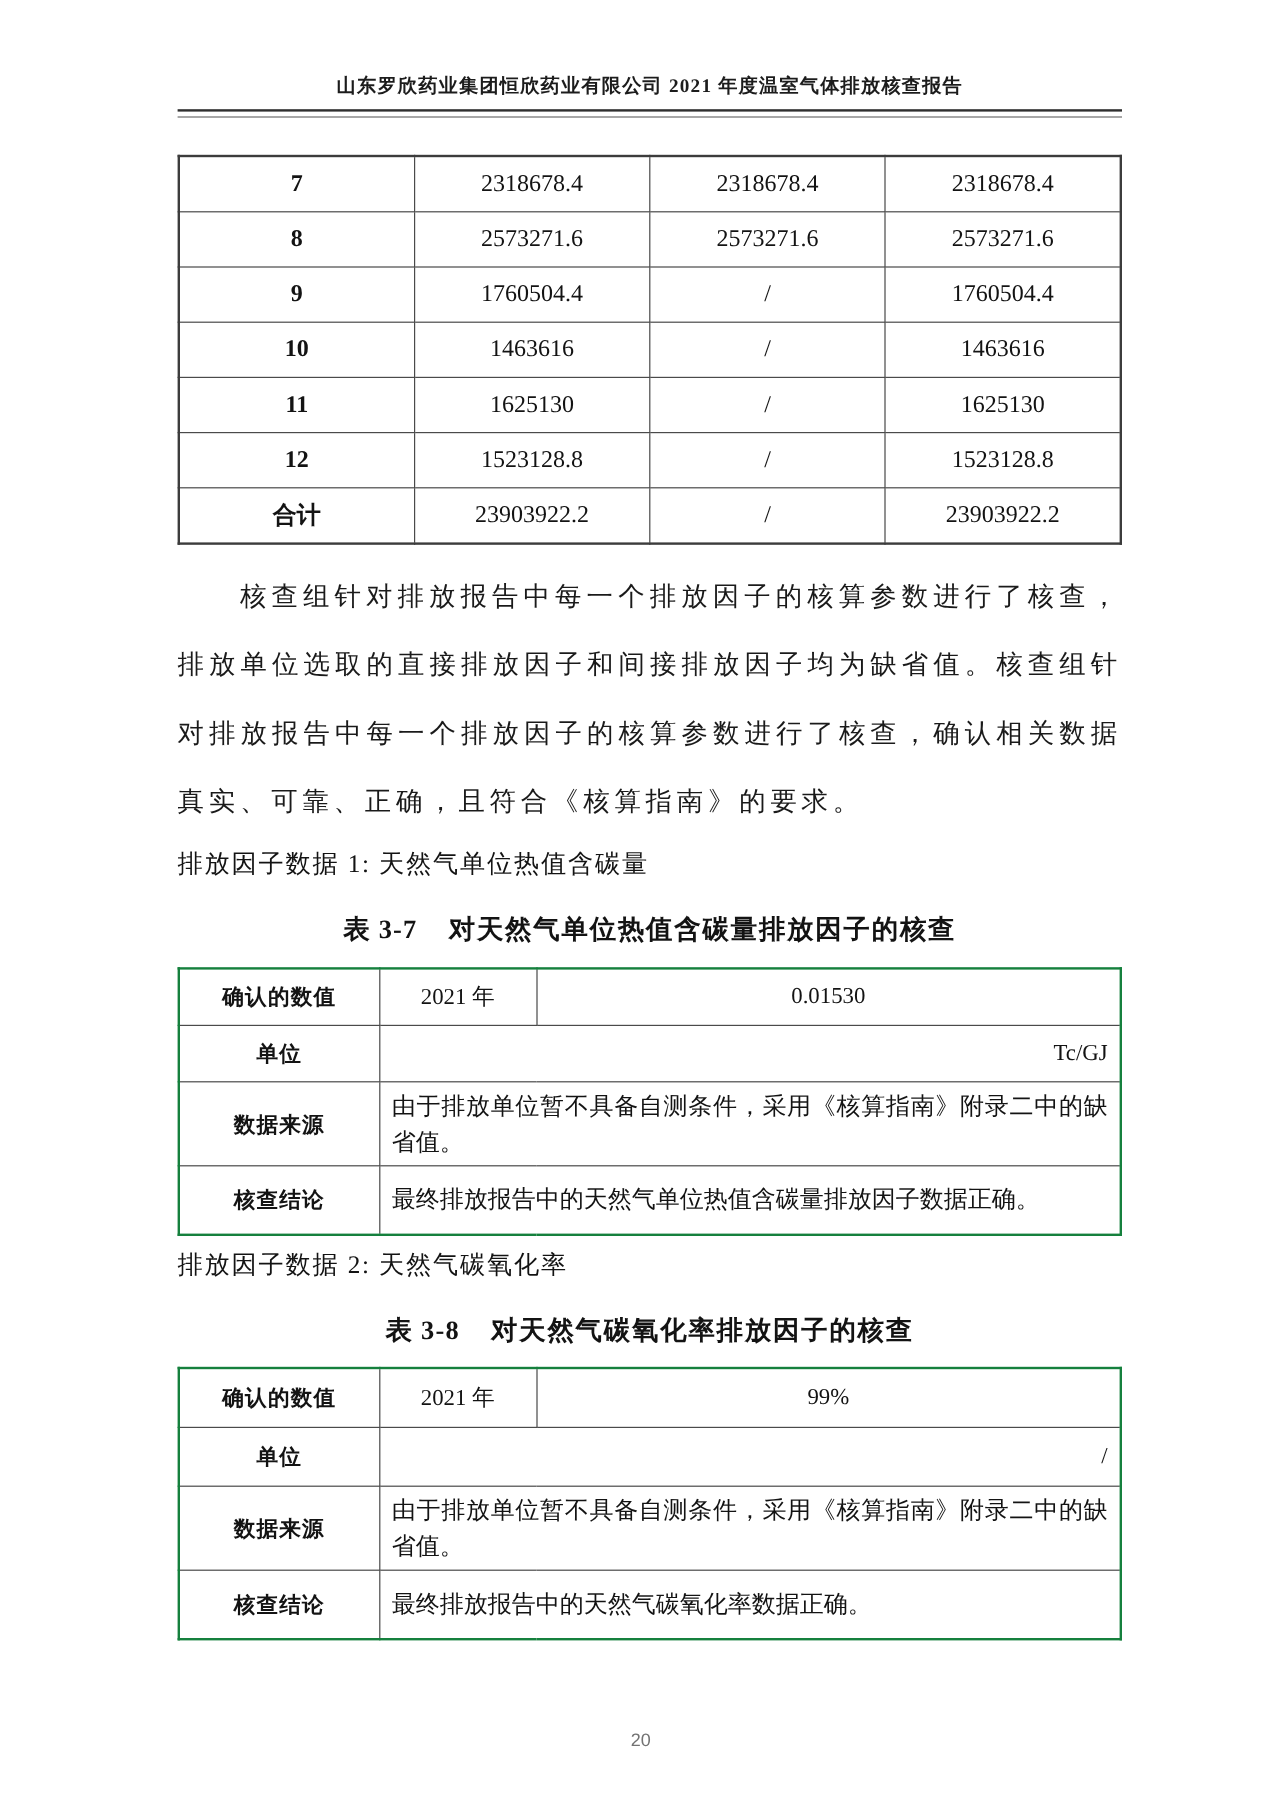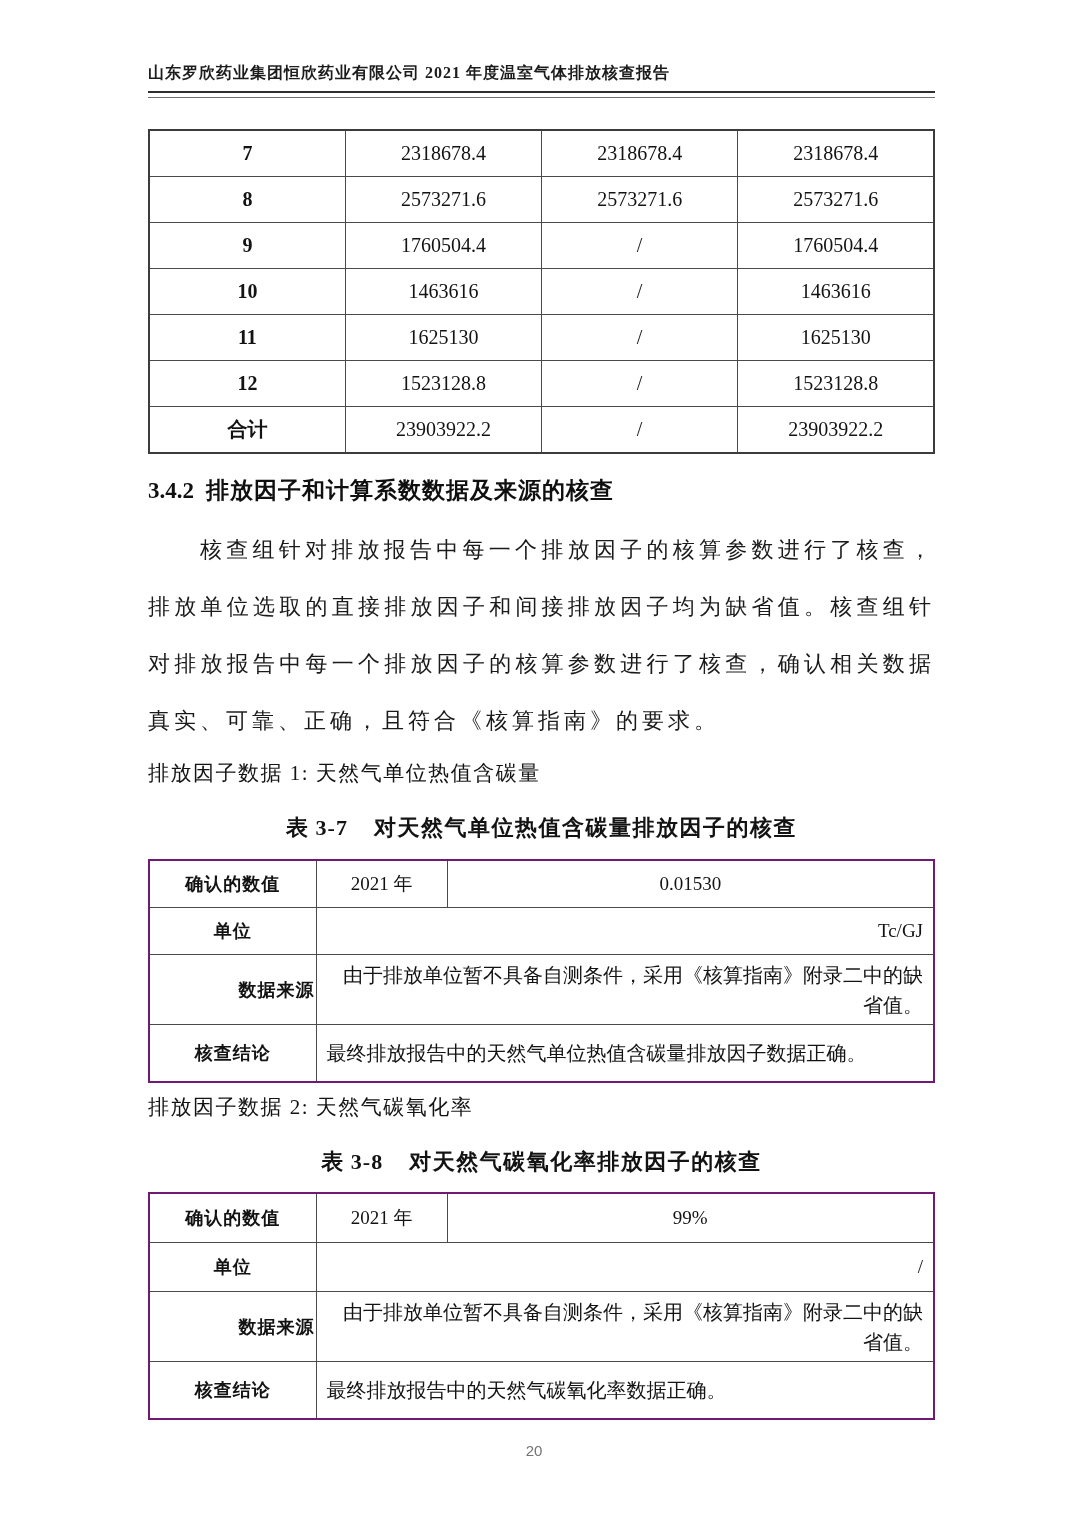--- a/index.html
+++ b/index.html
@@ -11,20 +11,21 @@
     font-family: "Liberation Serif", "DejaVu Serif", serif;
     color: #131313;
   }
   .content {
     position: absolute;
     left: 148px; top: 0;
     width: 787px;
   }
   .header-title {
     margin-top: 62px;
+    text-align: center;
     font-size: 16px;
     font-weight: 600;
     letter-spacing: 1px;
     line-height: 22px;
     color: #1c1c1c;
   }
   .header-rule {
     margin-top: 7px;
     height: 4px;
     border-top: 2px solid #2f2f2f;
@@ -77,21 +78,21 @@
     font-size: 22px;
     font-weight: bold;
     line-height: 30px;
     letter-spacing: 1.5px;
   }
   .table-caption .cap-no { margin-right: 26px; letter-spacing: 1px; }
   
   .factor-table {
     margin-top: 16px;
     width: 787px;
-    border: 2px solid #701a75;
+    border: 2px solid #15803d;
   }
   .factor-table td {
     border: 1.5px solid #4a4a4a;
     vertical-align: middle;
     font-size: 20px;
   }
   .factor-table col.c-label { width: 167px; }
   .factor-table col.c-year  { width: 131px; }
   .factor-table td.flabel {
     text-align: center;
@@ -103,21 +104,21 @@
   .factor-table td.fvalue-center { text-align: center; font-size: 19px; }
   .factor-table td.ftext {
     text-align: left;
     padding: 4px 10px;
     line-height: 30px;
     text-align: justify;
   }
   .factor-table td.fplain { text-align: right; padding: 0 10px; font-size: 19px; }
   .factor-table tr.r1 td { height: 44px; }
   .factor-table tr.r2 td { height: 44px; }
-  .factor-table tr.r3 td { height: 61px; text-align: right; }
+  .factor-table tr.r3 td { height: 61px; }
   .factor-table tr.r4 td { height: 48px; }
   .t38 { margin-top: 15px; }
   .t38 tr.r1 td { height: 46px; }
   .t38 tr.r2 td { height: 46px; }
   
   .page-footer {
     position: absolute;
     left: 0; right: 0;
     top: 1442px;
     text-align: center;
@@ -174,23 +175,20 @@
       </tr>
       <tr>
         <td class="mcol">合计</td>
         <td>23903922.2</td>
         <td>/</td>
         <td>23903922.2</td>
       </tr>
     </tbody>
   </table>
 
-  <div class="section-heading">
-    <span class="sec-no">3.4.2</span><span>排放因子和计算系数数据及来源的核查</span>
-  </div>
 
   <div class="body-paragraph">核查组针对排放报告中每一个排放因子的核算参数进行了核查，排放单位选取的直接排放因子和间接排放因子均为缺省值。核查组针对排放报告中每一个排放因子的核算参数进行了核查，确认相关数据真实、可靠、正确，且符合《核算指南》的要求。</div>
 
   <div class="factor-label">排放因子数据 1: 天然气单位热值含碳量</div>
 
   <div class="table-caption">
     <span class="cap-no">表 3-7</span><span>对天然气单位热值含碳量排放因子的核查</span>
   </div>
 
   <table class="factor-table t37">

